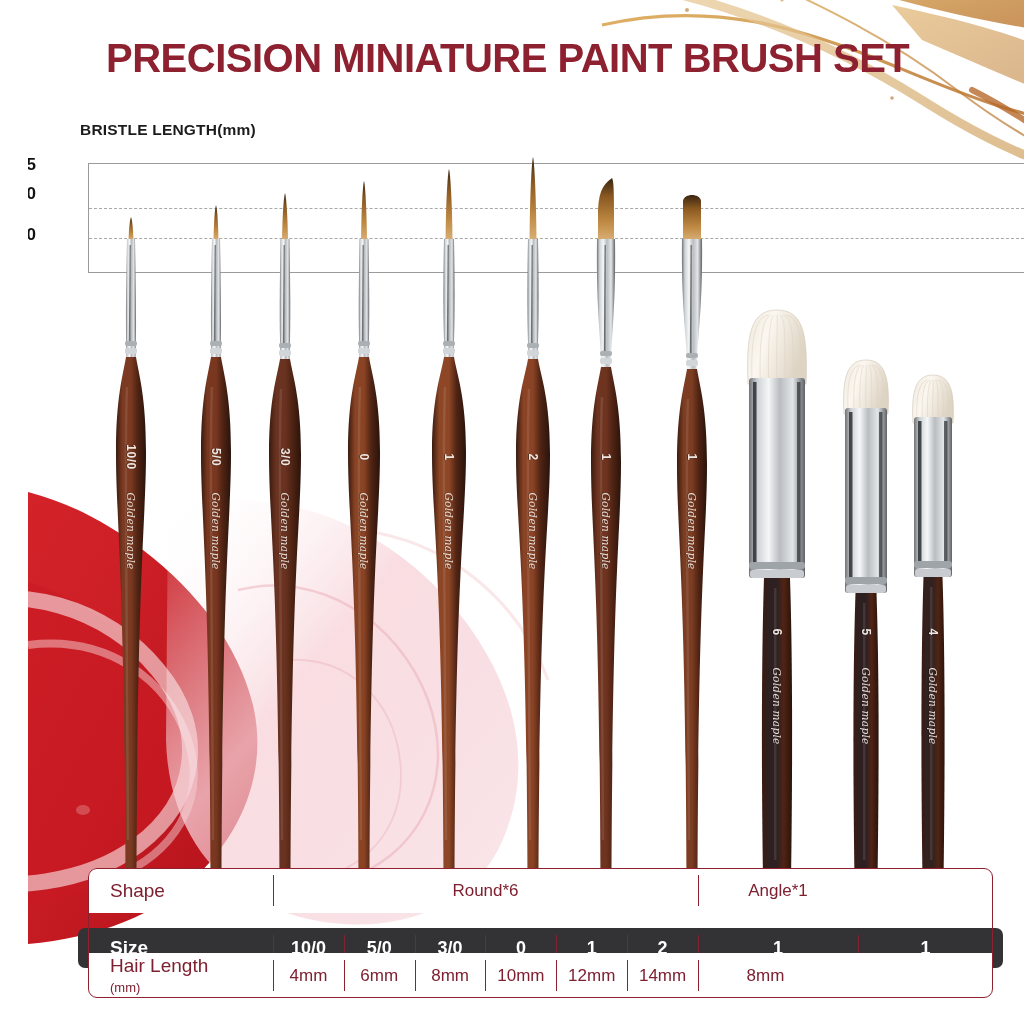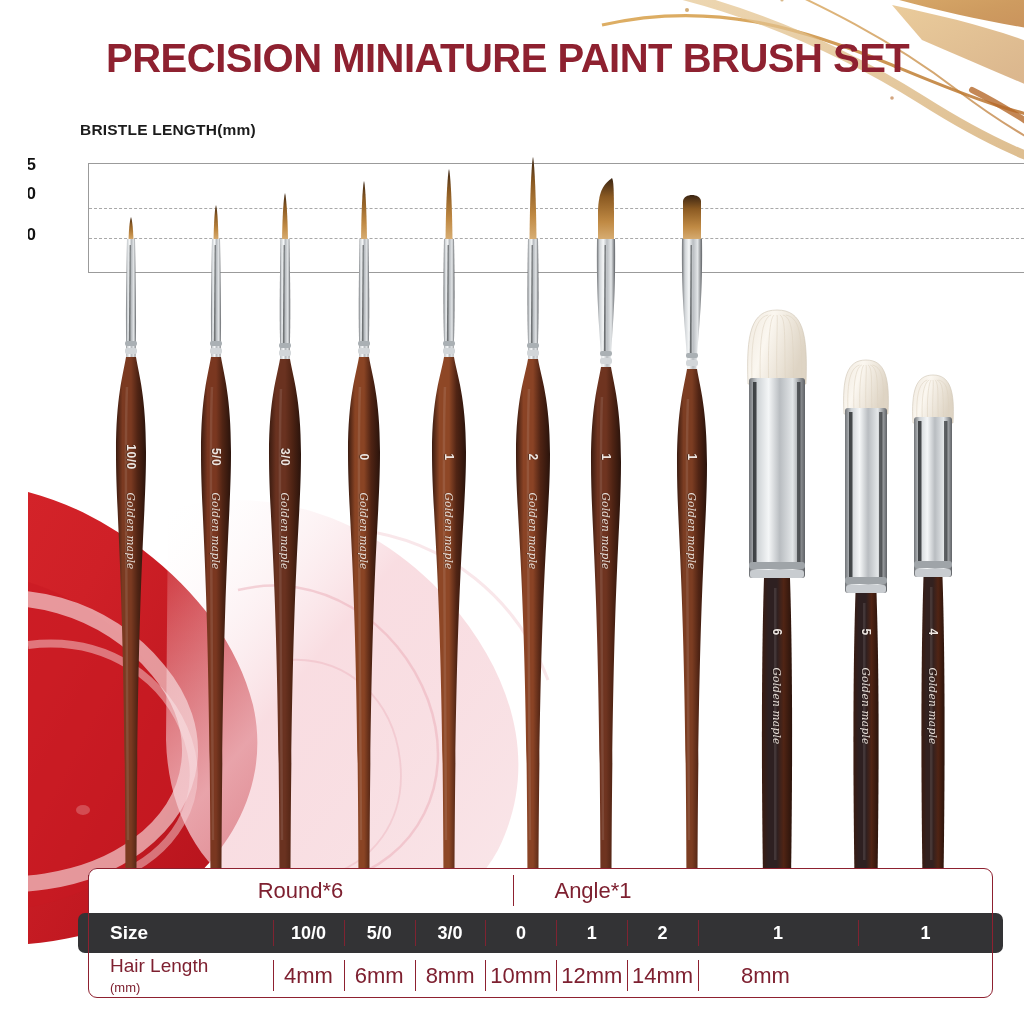--- a/index.html
+++ b/index.html
@@ -67,25 +67,25 @@
   }
 
   
   .spec-table{
     position:absolute;left:60px;top:868px;width:905px;height:130px;
     border-radius:9px;overflow:visible;
     font-family:"Liberation Sans", sans-serif;
   }
   .row{position:absolute;left:0;width:100%;display:flex;box-sizing:border-box;}
   .row-shape{top:0;height:45px;background:#fff;border-radius:9px 9px 0 0;}
-  .row-size{top:45px;height:40px;background:#333335;left:-10px;width:calc(100% + 20px);border-radius:7px;}
+  .row-size{top:60px;height:40px;background:#333335;left:-10px;width:calc(100% + 20px);border-radius:7px;}
   .row-hair{top:85px;height:45px;background:#fff;border-radius:0 0 9px 9px;}
   .cell{
     display:flex;align-items:center;justify-content:center;
-    box-sizing:border-box;font-size:22px;color:#7e2030;
+    box-sizing:border-box;font-size:17px;color:#7e2030;
     height:100%;position:relative;
   }
   .cell.lbl{justify-content:flex-start;padding-left:22px;font-size:19px;}
   .row-size .cell{color:#fff;font-weight:bold;font-size:18px;}
   .row-size .cell.lbl{font-size:19px;}
   .divider{position:absolute;left:0;top:7px;bottom:7px;width:1px;background:#8e2130;}
   .row-size .divider{background:#8e2130;opacity:.85;}
   .hair-sub{font-size:13px;}
   .tb-outline{
     position:absolute;left:60px;top:868px;width:905px;height:130px;
@@ -743,20 +743,21 @@
                   C42.5,740 41.5,637 39.5,577 Z" fill="url(#hg10)"></path>
           <rect x="27" y="587" width="2.5" height="273" fill="#ffffff" opacity=".10"></rect>
         </svg>
         <div class="hnum" style="top: 625px;">4</div>
         <div class="brandmark" style="top: 700px;">Golden maple</div>
       </div>
     </div>
 
   <div class="spec-table">
     <div class="row row-shape" id="row-shape">
+        <div class="cell lbl" style="width: 185px;">Shape</div>
         <div class="cell" style="width: 425px;">Round*6<div class="divider"></div></div>
         <div class="cell" style="width: 160px;">Angle*1<div class="divider"></div></div>
       </div>
     <div class="row row-size" id="row-size">
         <div style="width: 10px;"></div>
         <div class="cell lbl" style="width: 185px;">Size</div>
         <div class="cell" style="width: 70.8333px;">10/0<div class="divider"></div></div>
         <div class="cell" style="width: 70.8333px;">5/0<div class="divider"></div></div>
         <div class="cell" style="width: 70.8333px;">3/0<div class="divider"></div></div>
         <div class="cell" style="width: 70.8333px;">0<div class="divider"></div></div>

